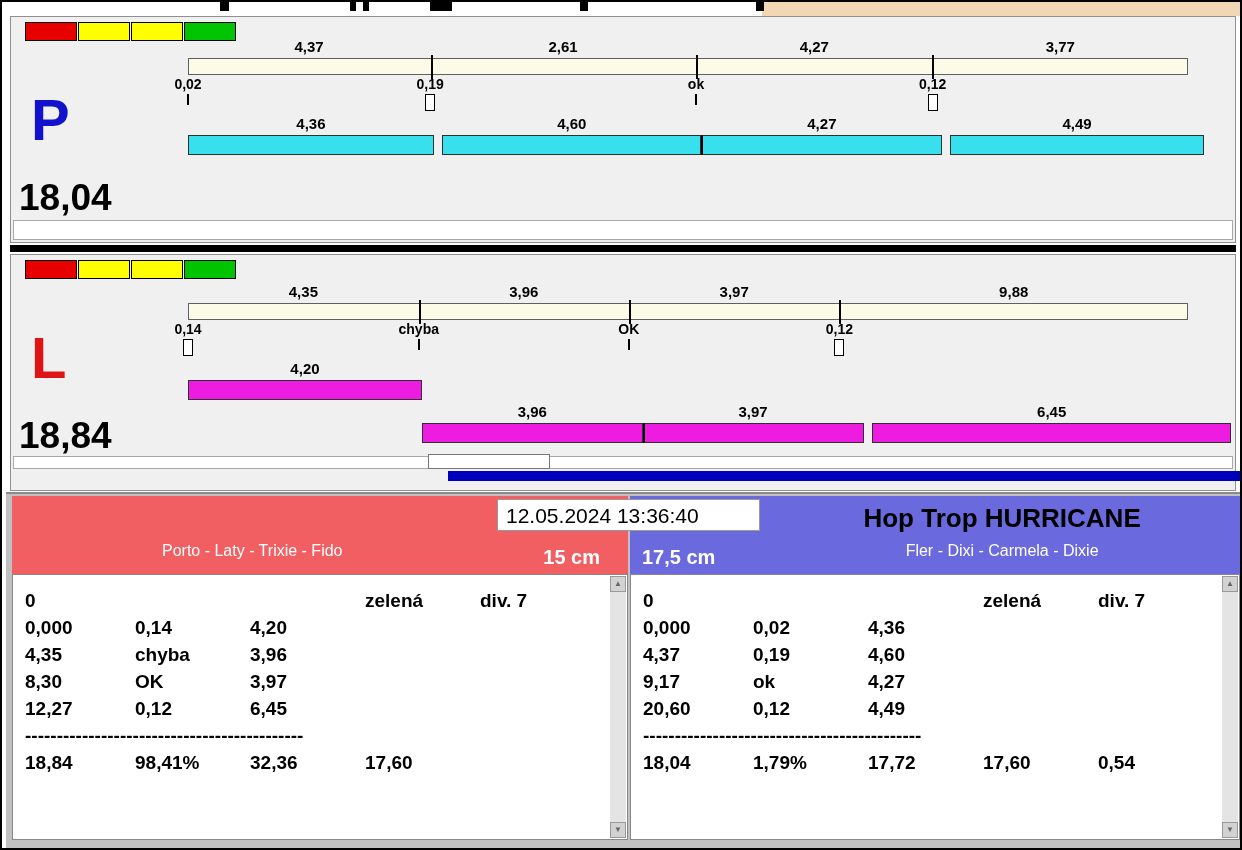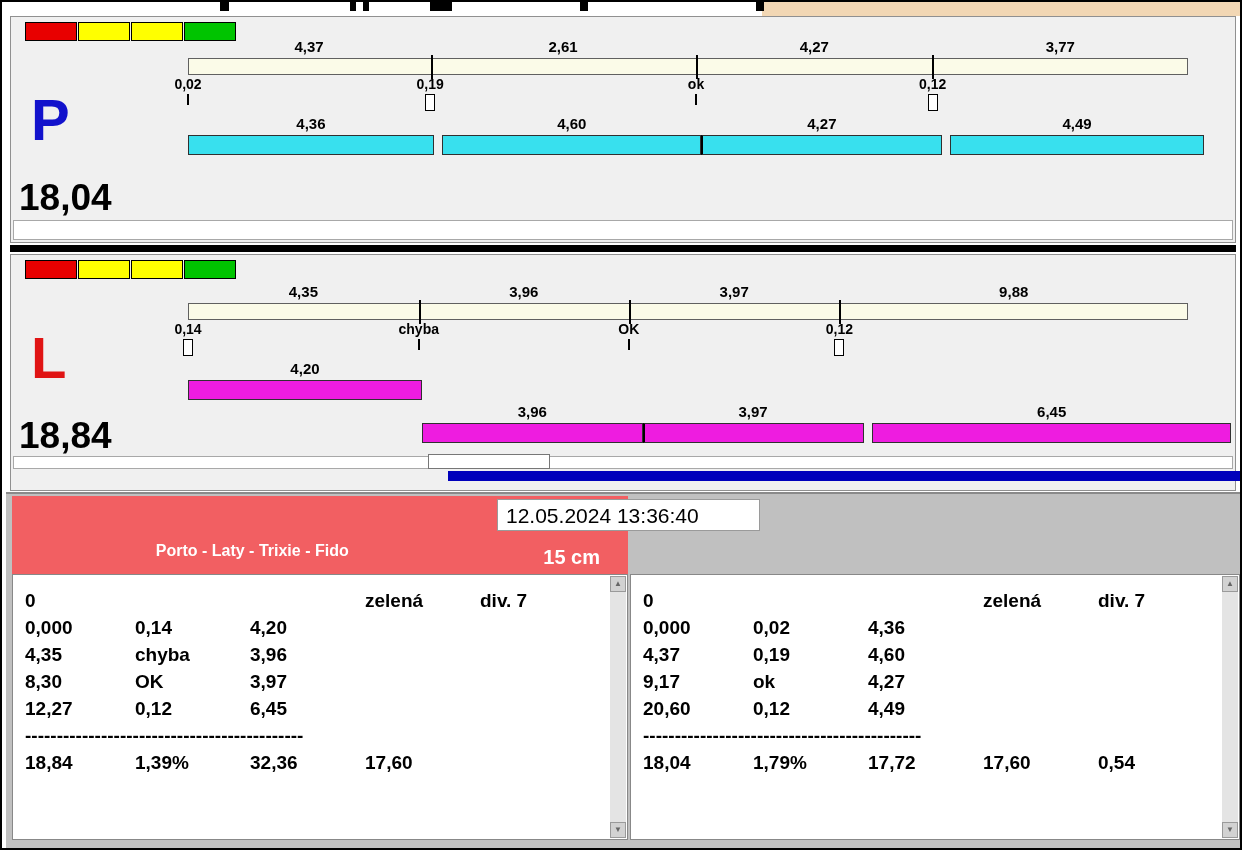--- a/index.html
+++ b/index.html
@@ -49,21 +49,21 @@
 #panel-l .status-strip { top:201px; height:13px; }
 .strip-box { position:absolute; left:417px; top:199px; width:122px; height:15px; background:#fff; border:1px solid #777; z-index:2; }
 .blue-bar { position:absolute; left:437px; top:216px; width:792px; height:10px; background:var(--blue-bar); }
 
 
 .bottom-section { position:absolute; top:490px; left:4px; width:1234px; height:356px; background:var(--frame-grey); border-top:2px solid #8a8a8a; }
 .team-header { position:absolute; top:2px; height:78px; }
 .team-header.red { left:6px; width:616px; background:var(--red-header); }
 .team-header.blue { left:624px; width:610px; background:var(--blue-header); }
 .team-name { position:absolute; top:7px; font-size:26px; font-weight:bold; color:#000; text-align:center; white-space:nowrap; }
-.team-members { position:absolute; top:46px; font-size:16px; font-weight:bold; color:#fff; text-align:center; white-space:nowrap; }
+.team-members { position:absolute; top:46px; font-size:16px; font-weight:normal; color:#fff; text-align:center; white-space:nowrap; }
 .team-header.red .team-name, .team-header.red .team-members { left:0; width:78%; }
 .team-header.blue .team-name, .team-header.blue .team-members { left:22%; width:78%; }
 .height-label { position:absolute; bottom:5px; font-size:20px; font-weight:bold; color:#fff; }
 .team-header.red .height-label { right:28px; }
 .team-header.blue .height-label { left:12px; }
 .timestamp-box { position:absolute; left:491px; top:5px; width:263px; height:32px; background:#fff; border:1px solid #9a9a9a; font-size:21px; color:#000; padding:4px 8px; z-index:4; white-space:nowrap; }
 
 .result-panel { position:absolute; top:80px; height:266px; background:#fff; border:1px solid #888; overflow:hidden; }
 .result-panel.left { left:6px; width:616px; }
 .result-panel.right { left:624px; width:610px; }
@@ -207,20 +207,25 @@
     <div class="status-strip"></div>
     <div class="strip-box"></div>
     <div class="blue-bar"></div>
   </div>
 
   <div class="bottom-section">
     <div class="team-header red">
       <div class="team-members">Porto - Laty - Trixie - Fido</div>
       <div class="height-label">15 cm</div>
     </div>
+    <div class="team-header blue">
+      <div class="team-name">Hop Trop HURRICANE</div>
+      <div class="team-members">Fler - Dixi - Carmela - Dixie</div>
+      <div class="height-label">17,5 cm</div>
+    </div>
     <div class="timestamp-box">12.05.2024 13:36:40</div>
 
     <div class="result-panel left">
       <div class="result-rows" id="rows-left">
           <div class="t-row">
             <span class="t-cell">0</span>
             <span class="t-cell"></span>
             <span class="t-cell"></span>
             <span class="t-cell">zelená</span>
             <span class="t-cell">div. 7</span>
@@ -249,21 +254,21 @@
           <div class="t-row">
             <span class="t-cell">12,27</span>
             <span class="t-cell">0,12</span>
             <span class="t-cell">6,45</span>
             <span class="t-cell"></span>
             <span class="t-cell"></span>
           </div>
           <div class="sep-row">--------------------------------------------</div>
           <div class="t-row">
             <span class="t-cell">18,84</span>
-            <span class="t-cell">1,39%</span>
+            <span class="t-cell">98,41%</span>
             <span class="t-cell">32,36</span>
             <span class="t-cell">17,60</span>
             <span class="t-cell"></span>
           </div>
         </div>
       <div class="vscroll">
         <div class="scroll-btn up">▲</div>
         <div class="scroll-btn down">▼</div>
       </div>
     </div>

